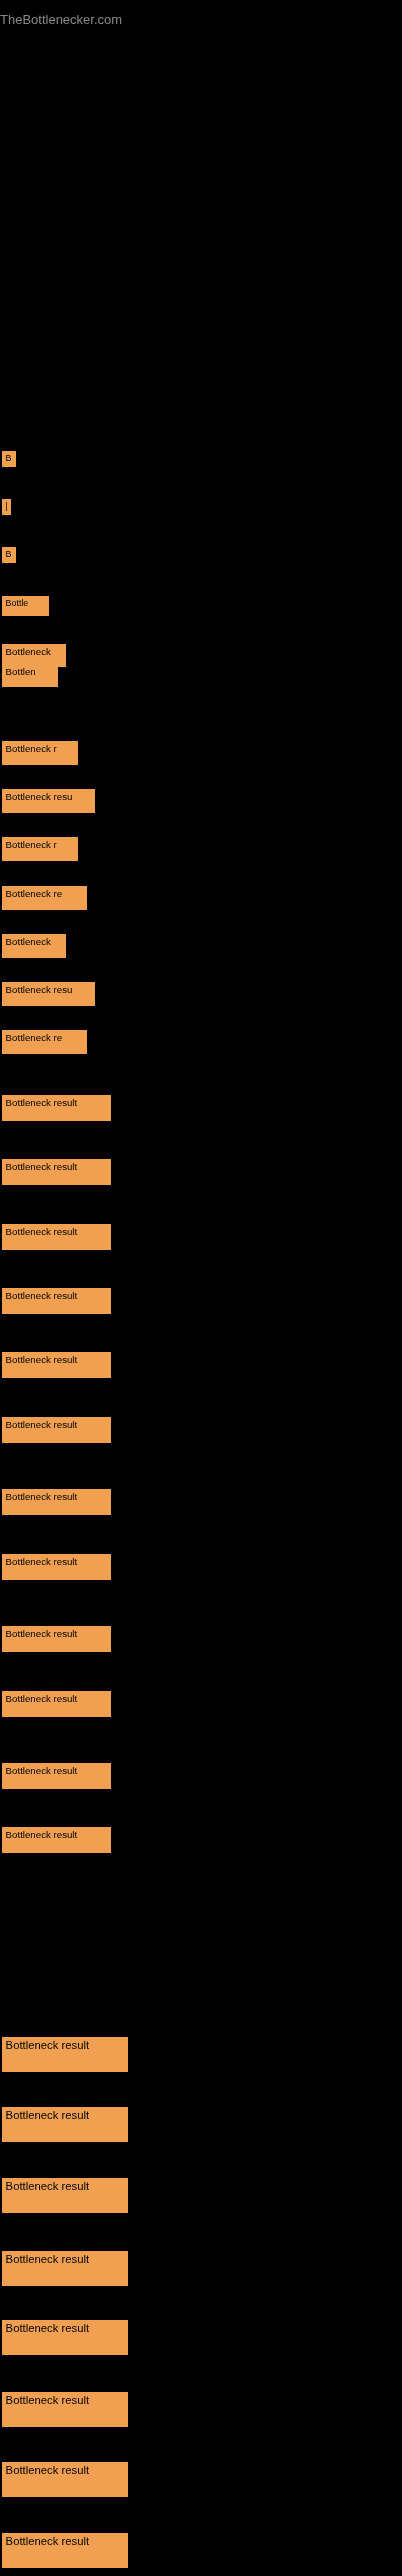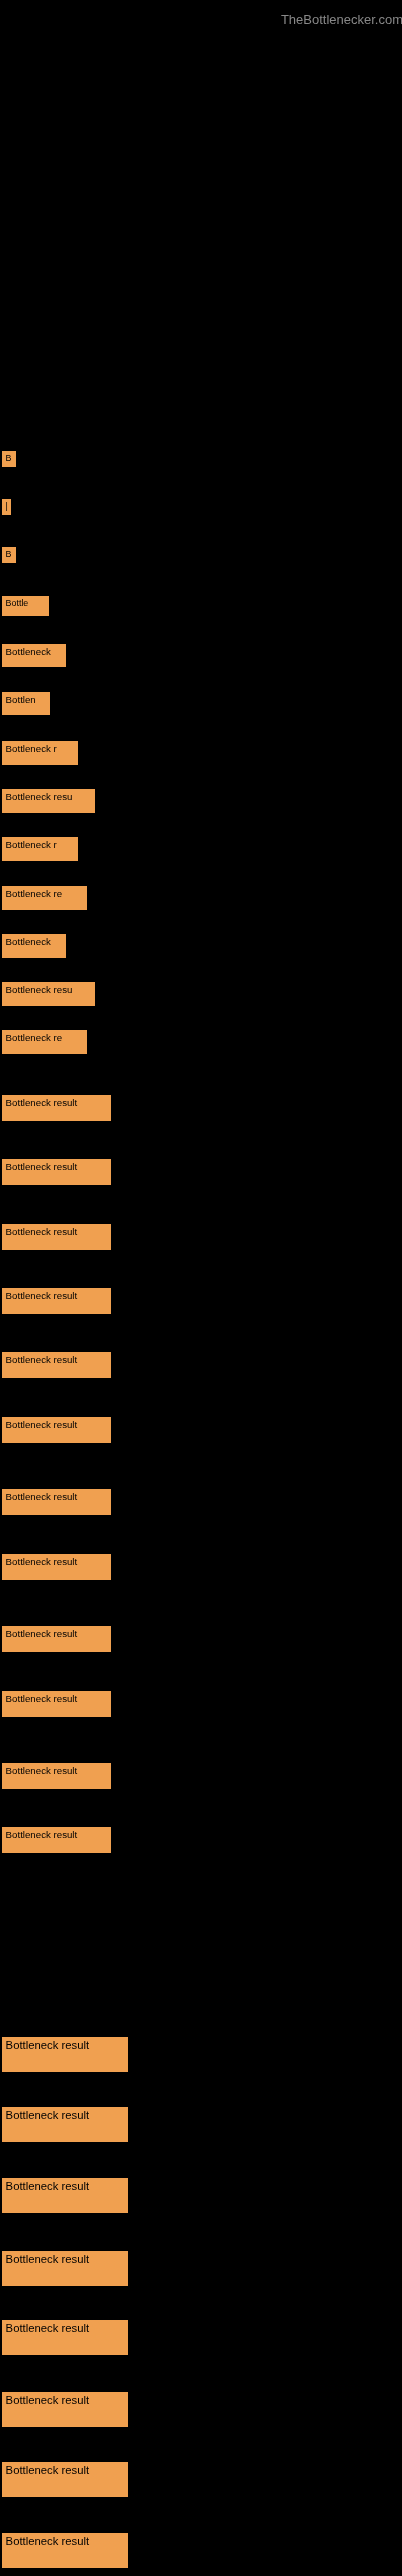--- a/index.html
+++ b/index.html
@@ -10,21 +10,21 @@
 
     body {
       background-color: #000000;
       width: 403px;
       min-height: 2576px;
       font-family: Arial, sans-serif;
       position: relative;
     }
 
     .site-title {
-      text-align: right;
+      text-align: left;
       color: #888888;
       font-size: 13px;
       padding: 8px 0;
       position: absolute;
       width: 100%;
       top: 4px;
     }
 
     .bottleneck-labels-container {
       position: absolute;
@@ -49,21 +49,21 @@
 <body>
 
 <div class="site-title">TheBottlenecker.com</div>
 
 <div class="bottleneck-labels-container">
 <div class="bottleneck-item" style="top: 451px; width: 14.5px; height: 16px; font-size: 8.9px;">B</div>
     <div class="bottleneck-item" style="top: 499px; width: 9.7px; height: 16px; font-size: 8.9px;">|</div>
     <div class="bottleneck-item" style="top: 547px; width: 14.5px; height: 16px; font-size: 8.9px;">B</div>
     <div class="bottleneck-item" style="top: 596px; width: 47px; height: 20px; font-size: 8.9px;">Bottle</div>
     <div class="bottleneck-item" style="top: 644px; width: 64px; height: 22.5px; font-size: 9.7px;">Bottleneck</div>
-    <div class="bottleneck-item" style="top: 692px; width: 48px; height: 22.5px; font-size: 9.7px;">Bottlen</div>
+    <div class="bottleneck-item" style="top: 664px; width: 56px; height: 22.5px; font-size: 9.7px;">Bottlen</div>
     <div class="bottleneck-item" style="top: 741px; width: 76px; height: 24px; font-size: 9.7px;">Bottleneck r</div>
     <div class="bottleneck-item" style="top: 789px; width: 93px; height: 24px; font-size: 9.7px;">Bottleneck resu</div>
     <div class="bottleneck-item" style="top: 837px; width: 76px; height: 24px; font-size: 9.7px;">Bottleneck r</div>
     <div class="bottleneck-item" style="top: 886px; width: 85px; height: 24px; font-size: 9.7px;">Bottleneck re</div>
     <div class="bottleneck-item" style="top: 934px; width: 64px; height: 24px; font-size: 9.7px;">Bottleneck</div>
     <div class="bottleneck-item" style="top: 982px; width: 93px; height: 24px; font-size: 9.7px;">Bottleneck resu</div>
     <div class="bottleneck-item" style="top: 1030px; width: 85px; height: 24px; font-size: 9.7px;">Bottleneck re</div>
     <div class="bottleneck-item" style="top: 1095px; width: 109px; height: 26px; font-size: 9.7px;">Bottleneck result</div>
     <div class="bottleneck-item" style="top: 1159px; width: 109px; height: 26px; font-size: 9.7px;">Bottleneck result</div>
     <div class="bottleneck-item" style="top: 1224px; width: 109px; height: 26px; font-size: 9.7px;">Bottleneck result</div>

